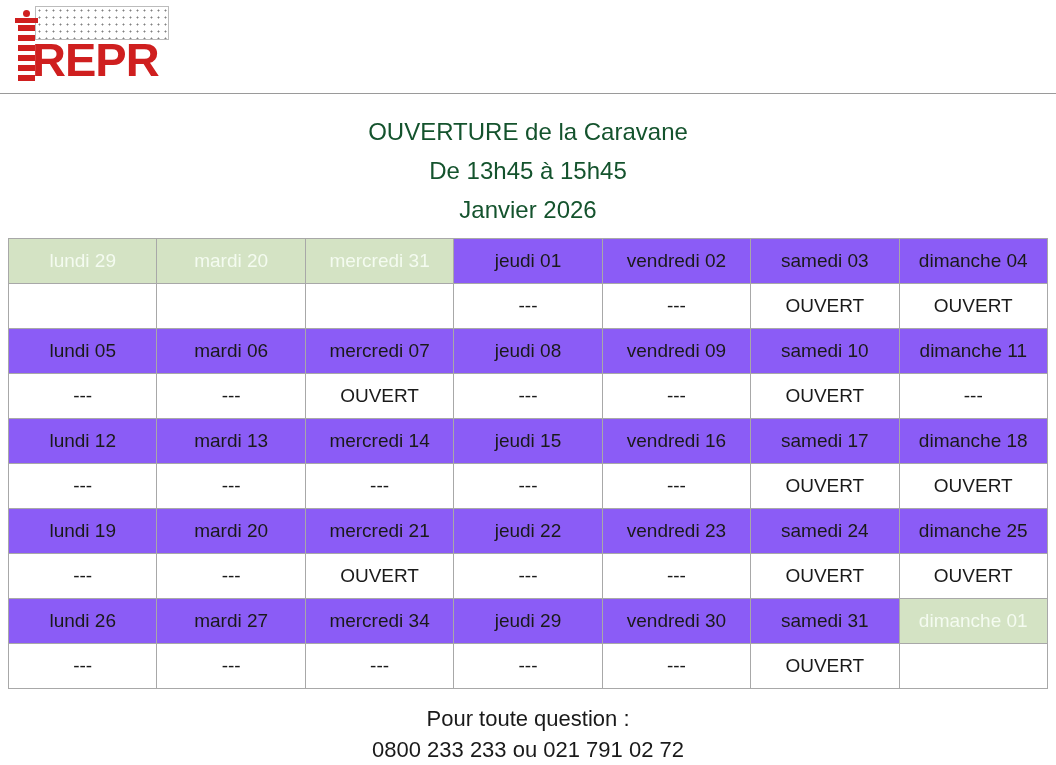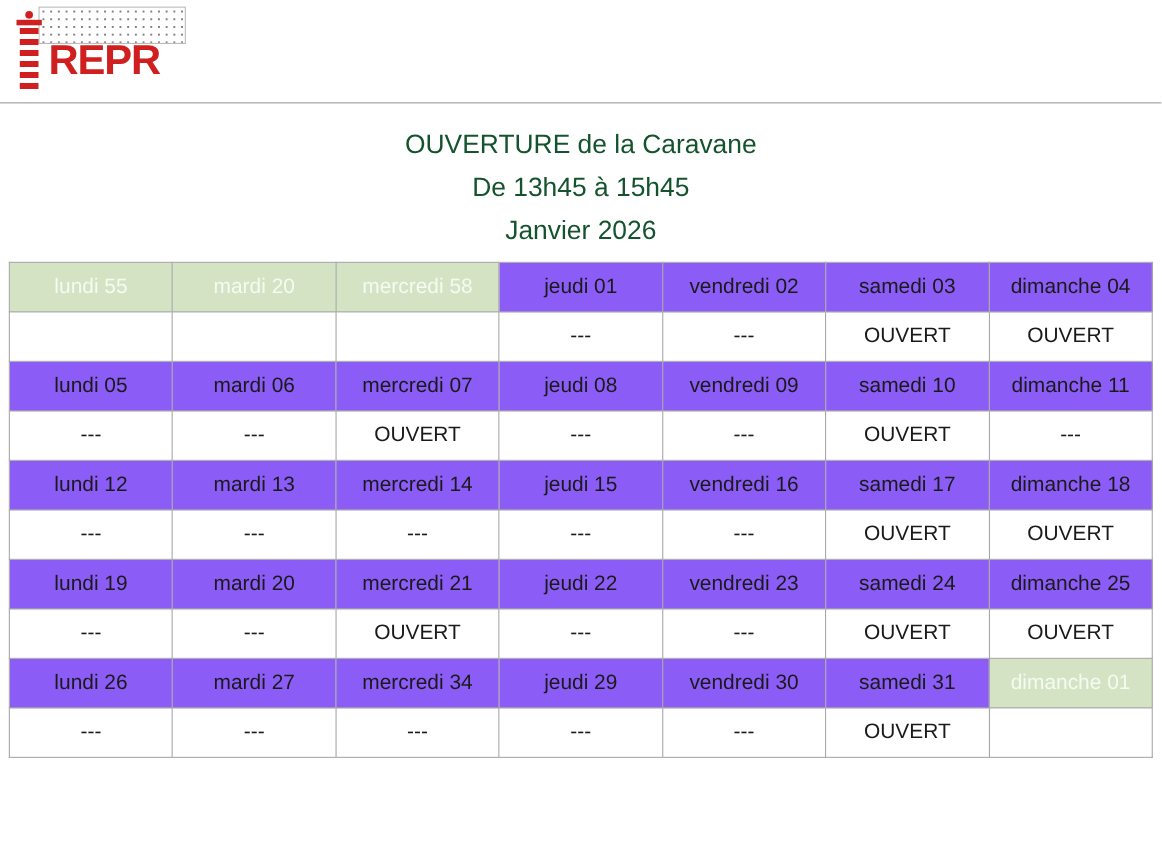--- a/index.html
+++ b/index.html
@@ -76,23 +76,23 @@
     width: 17px;
     height: 57px;
     background: repeating-linear-gradient(
       to bottom,
       #cf1f1f 0 6px,
       #ffffff 6px 10px
     );
   }
   .logo-text {
     position: absolute;
-    left: 36px;
+    left: 24px;
     top: 30px;
-    font-size: 38px;
+    font-size: 47px;
     font-weight: bold;
     letter-spacing: -1px;
     color: #cf1f1f;
     font-family: "Liberation Sans", sans-serif;
     line-height: 1;
   }
 
   
   .titles {
     text-align: center;
@@ -171,23 +171,23 @@
     <div>OUVERTURE de la Caravane</div>
     <div>De 13h45 à 15h45</div>
     <div>Janvier 2026</div>
   </div>
 
   <div class="cal-wrap">
     <table class="cal">
       <tbody>
 
         <tr>
-          <td class="dayhdr muted">lundi 55</td>
+          <td class="dayhdr muted">lundi 29</td>
           <td class="dayhdr muted">mardi 20</td>
-          <td class="dayhdr muted">mercredi 58</td>
+          <td class="dayhdr muted">mercredi 31</td>
           <td class="dayhdr">jeudi 01</td>
           <td class="dayhdr">vendredi 02</td>
           <td class="dayhdr">samedi 03</td>
           <td class="dayhdr">dimanche 04</td>
         </tr>
         <tr>
           <td class="status empty"></td>
           <td class="status empty"></td>
           <td class="status empty"></td>
           <td class="status">---</td>
@@ -269,14 +269,18 @@
           <td class="status">---</td>
           <td class="status">---</td>
           <td class="status">OUVERT</td>
           <td class="status empty"></td>
         </tr>
 
       </tbody>
     </table>
   </div>
 
+  <div class="footer">
+    <div>Pour toute question :</div>
+    <div>0800 233 233 ou 021 791 02 72</div>
+  </div>
 
 </div>
 
 </body></html>

